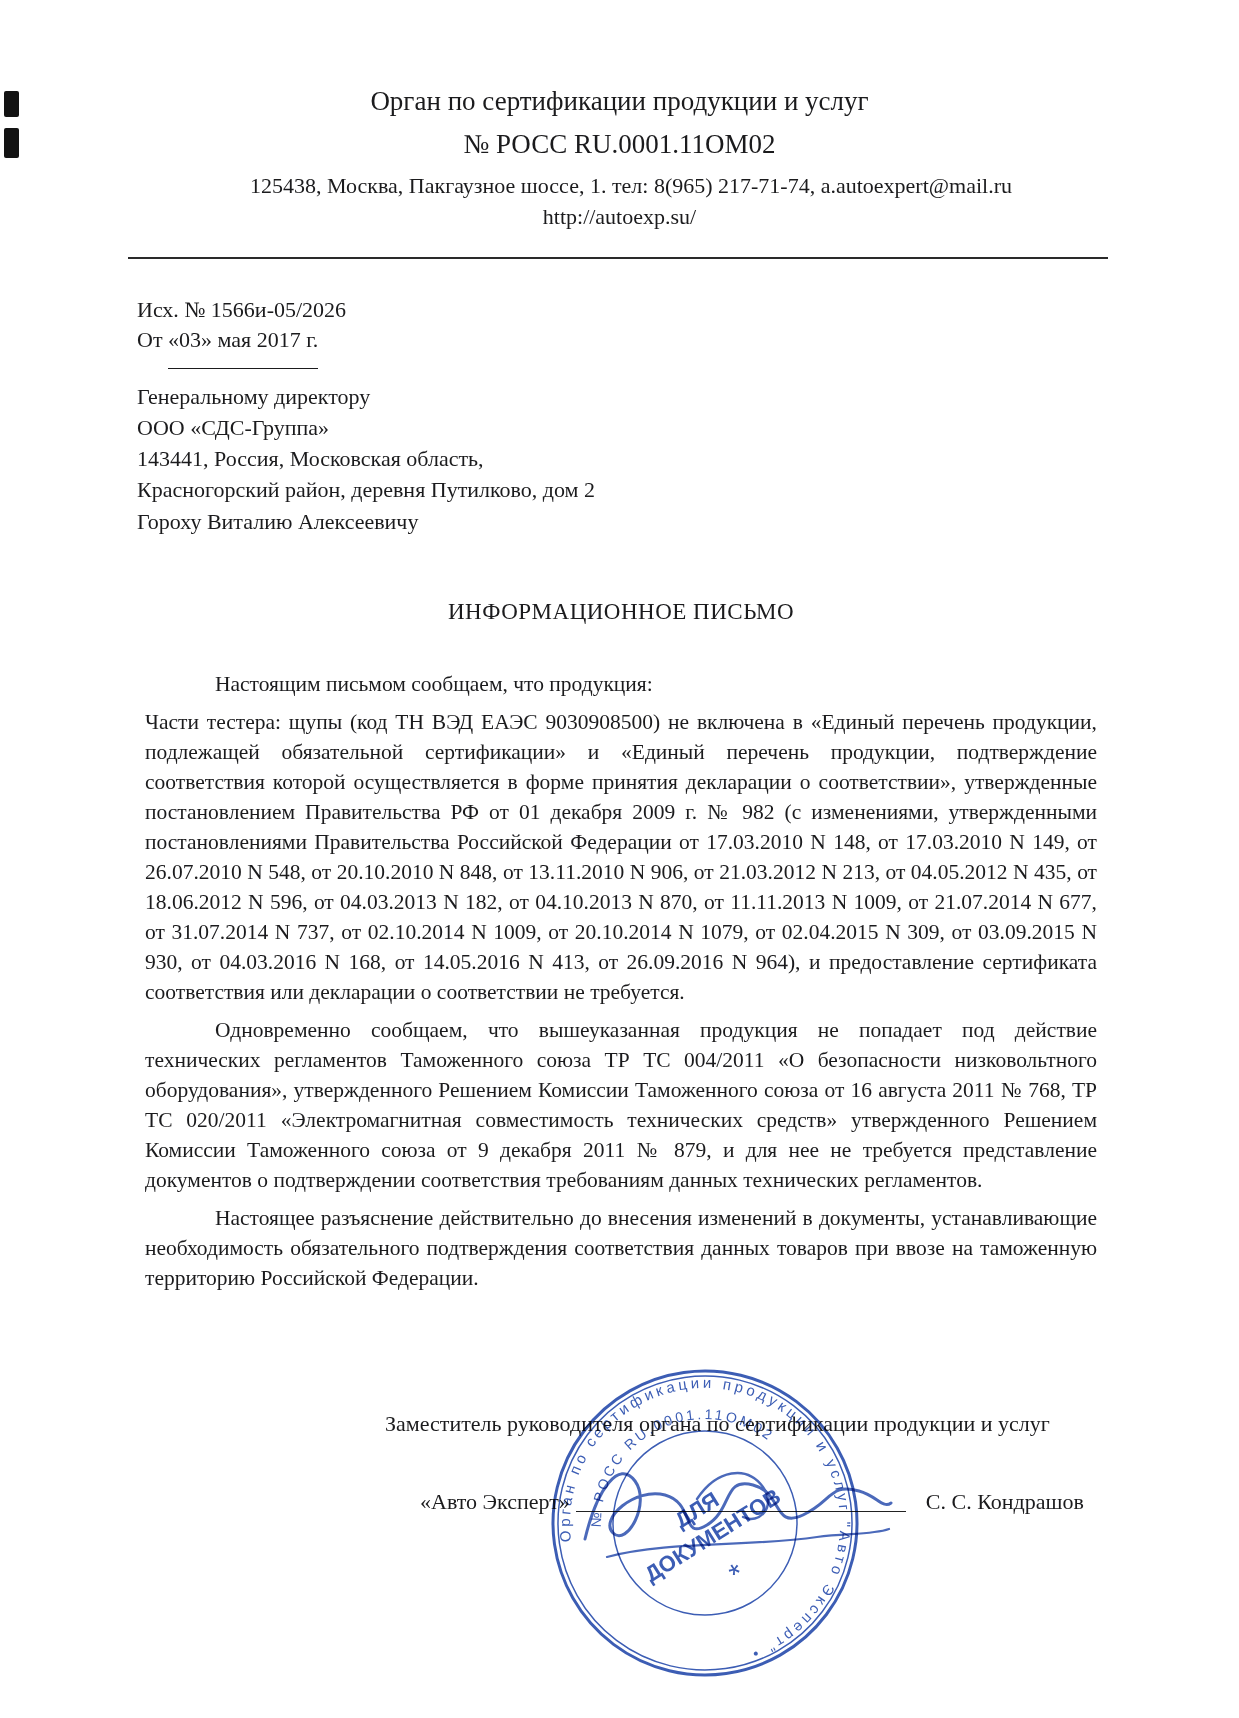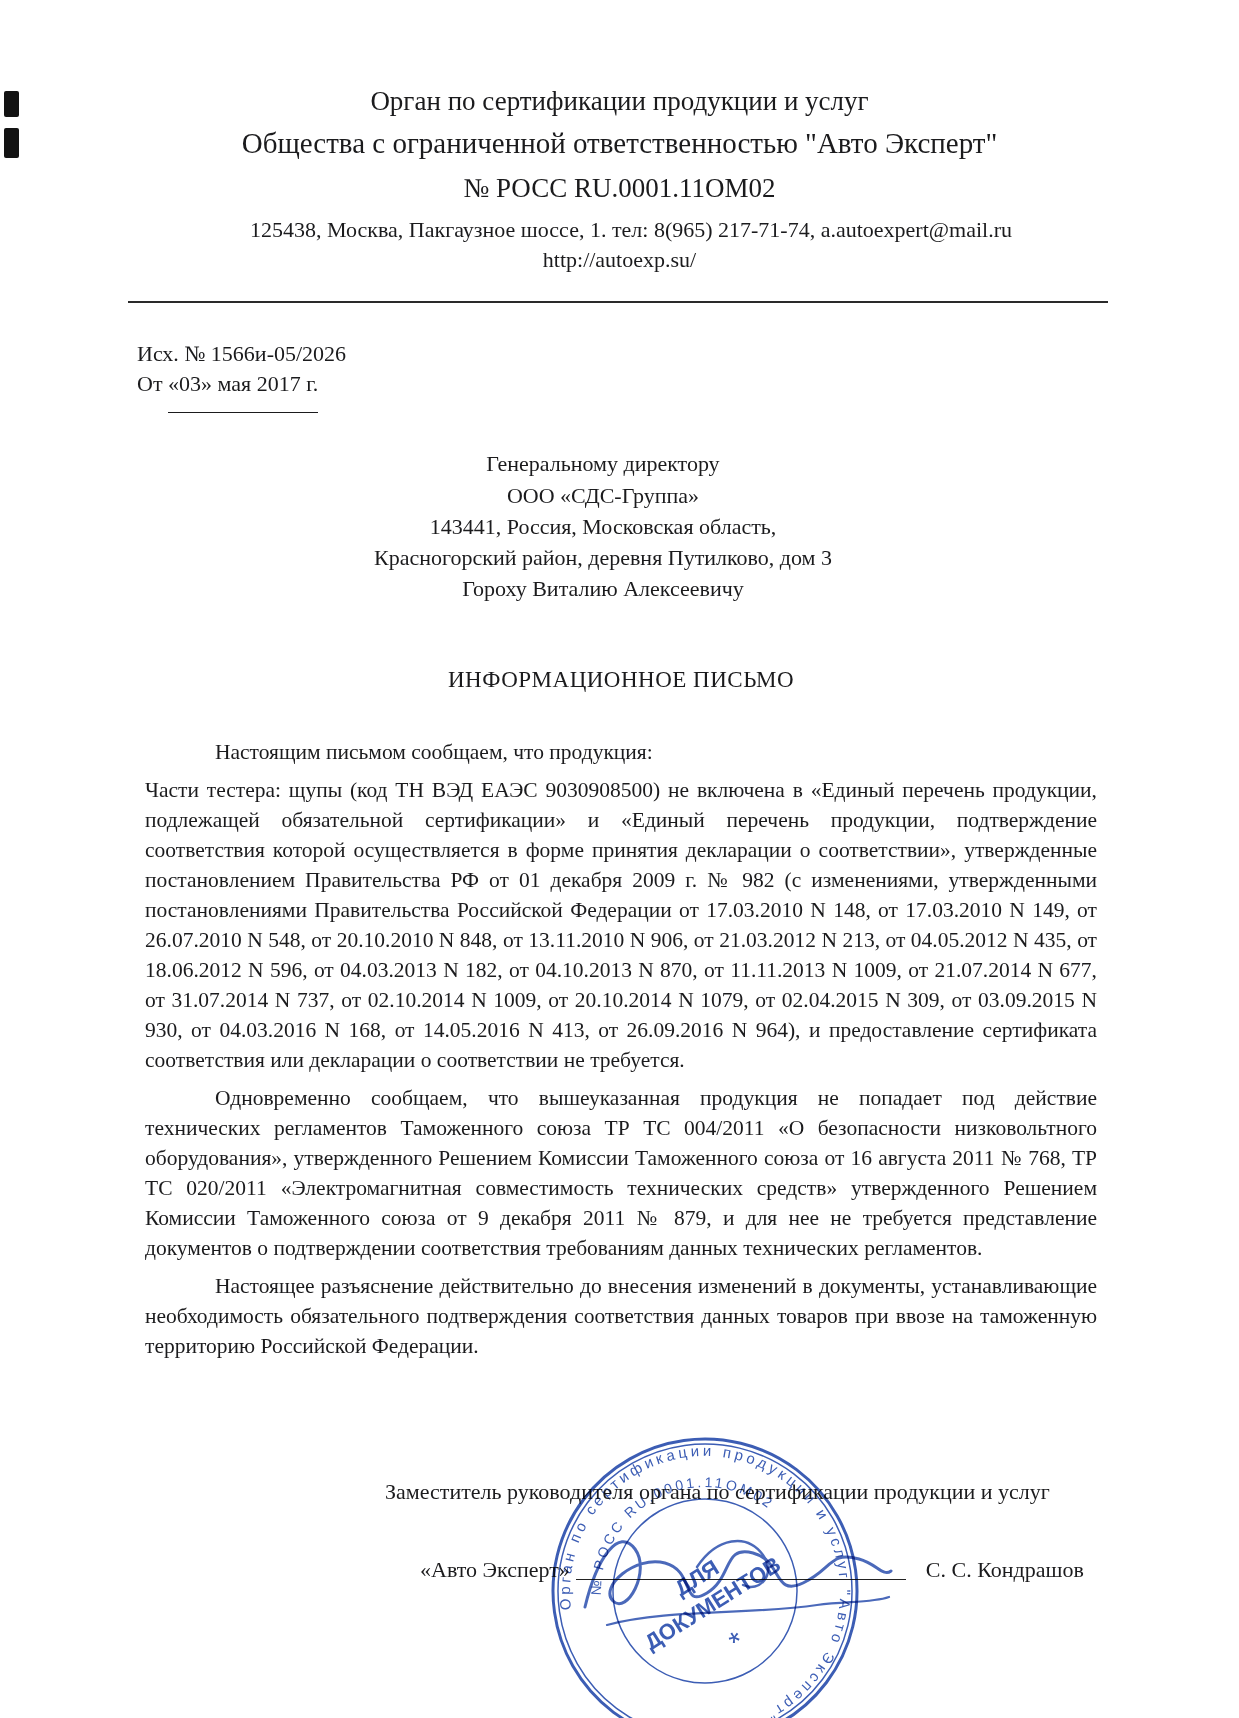--- a/index.html
+++ b/index.html
@@ -25,21 +25,21 @@
   .lh4 { font-size: 22px; margin-top: 10px; padding-left: 23px; }
   .lh5 { font-size: 22px; margin-top: 2px; }
 
   .divider { margin: 26px 131px 0 128px; border: none; border-top: 2px solid #2a2a2a; height: 0; }
 
   .content { margin-left: 137px; margin-right: 134px; }
 
   .ref-block { margin-top: 36px; font-size: 22px; line-height: 1.35; }
   .ref-date-underline { border-bottom: 1.5px solid #1b1b1d; padding-bottom: 16px; }
 
-  .recipient { margin-top: 50px; text-align: center; padding-right: 36px; font-size: 22px; line-height: 1.42; }
+  .recipient { margin-top: 26px; text-align: left; padding-right: 36px; font-size: 22px; line-height: 1.42; }
 
   .letter-title { margin-top: 62px; text-align: center; font-size: 23px; letter-spacing: 0.5px; }
 
   .body-text { margin-top: 44px; font-size: 21.5px; line-height: 30px; text-align: justify; }
   .body-text p { margin: 8px; }
   .indent { text-indent: 70px; }
 
   .signature-section { position: relative; margin-top: 118px; height: 330px; }
   .sig-title { margin-left: 248px; font-size: 22px; }
   .sig-row { display: flex; align-items: flex-end; margin-left: 283px; margin-top: 52px; font-size: 22px; }
@@ -60,40 +60,39 @@
 </head>
 <body>
 
 <div class="page">
 
   <div class="scan-artifact artifact-1"></div>
   <div class="scan-artifact artifact-2"></div>
 
   <div class="letterhead">
     <div class="lh1">Орган по сертификации продукции и услуг</div>
-    <div class="lh2">Общества с ограниченной ответственностью "Авто Эксперт"</div>
     <div class="lh3">№ РОСС RU.0001.11ОМ02</div>
     <div class="lh4">125438, Москва, Пакгаузное шоссе, 1. тел: 8(965) 217-71-74, a.autoexpert@mail.ru</div>
     <div class="lh5">http://autoexp.su/</div>
   </div>
 
   <hr class="divider">
 
   <div class="content">
 
     <div class="ref-block">
       <div>Исх. № 1566и-05/2026</div>
       <div><span>От </span><span class="ref-date-underline">«03» мая 2017 г.</span></div>
     </div>
 
     <div class="recipient">
       <div>Генеральному директору</div>
       <div>ООО «СДС-Группа»</div>
       <div>143441, Россия, Московская область,</div>
-      <div>Красногорский район, деревня Путилково, дом 3</div>
+      <div>Красногорский район, деревня Путилково, дом 2</div>
       <div>Гороху Виталию Алексеевичу</div>
     </div>
 
     <div class="letter-title">ИНФОРМАЦИОННОЕ ПИСЬМО</div>
 
     <div class="body-text">
       <p class="indent">Настоящим письмом сообщаем, что продукция:</p>
       <p>Части тестера: щупы (код ТН ВЭД ЕАЭС 9030908500) не включена в «Единый перечень продукции, подлежащей обязательной сертификации» и «Единый перечень продукции, подтверждение соответствия которой осуществляется в форме принятия декларации о соответствии», утвержденные постановлением Правительства РФ от 01 декабря 2009 г. № 982 (с изменениями, утвержденными постановлениями Правительства Российской Федерации от 17.03.2010 N 148, от 17.03.2010 N 149, от 26.07.2010 N 548, от 20.10.2010 N 848, от 13.11.2010 N 906, от 21.03.2012 N 213, от 04.05.2012 N 435, от 18.06.2012 N 596, от 04.03.2013 N 182, от 04.10.2013 N 870, от 11.11.2013 N 1009, от 21.07.2014 N 677, от 31.07.2014 N 737, от 02.10.2014 N 1009, от 20.10.2014 N 1079, от 02.04.2015 N 309, от 03.09.2015 N 930, от 04.03.2016 N 168, от 14.05.2016 N 413, от 26.09.2016 N 964), и предоставление сертификата соответствия или декларации о соответствии не требуется.</p>
       <p class="indent">Одновременно сообщаем, что вышеуказанная продукция не попадает под действие технических регламентов Таможенного союза ТР ТС 004/2011 «О безопасности низковольтного оборудования», утвержденного Решением Комиссии Таможенного союза от 16 августа 2011 № 768, ТР ТС 020/2011 «Электромагнитная совместимость технических средств» утвержденного Решением Комиссии Таможенного союза от 9 декабря 2011 № 879, и для нее не требуется представление документов о подтверждении соответствия требованиям данных технических регламентов.</p>
       <p class="indent">Настоящее разъяснение действительно до внесения изменений в документы, устанавливающие необходимость обязательного подтверждения соответствия данных товаров при ввозе на таможенную территорию Российской Федерации.</p>

